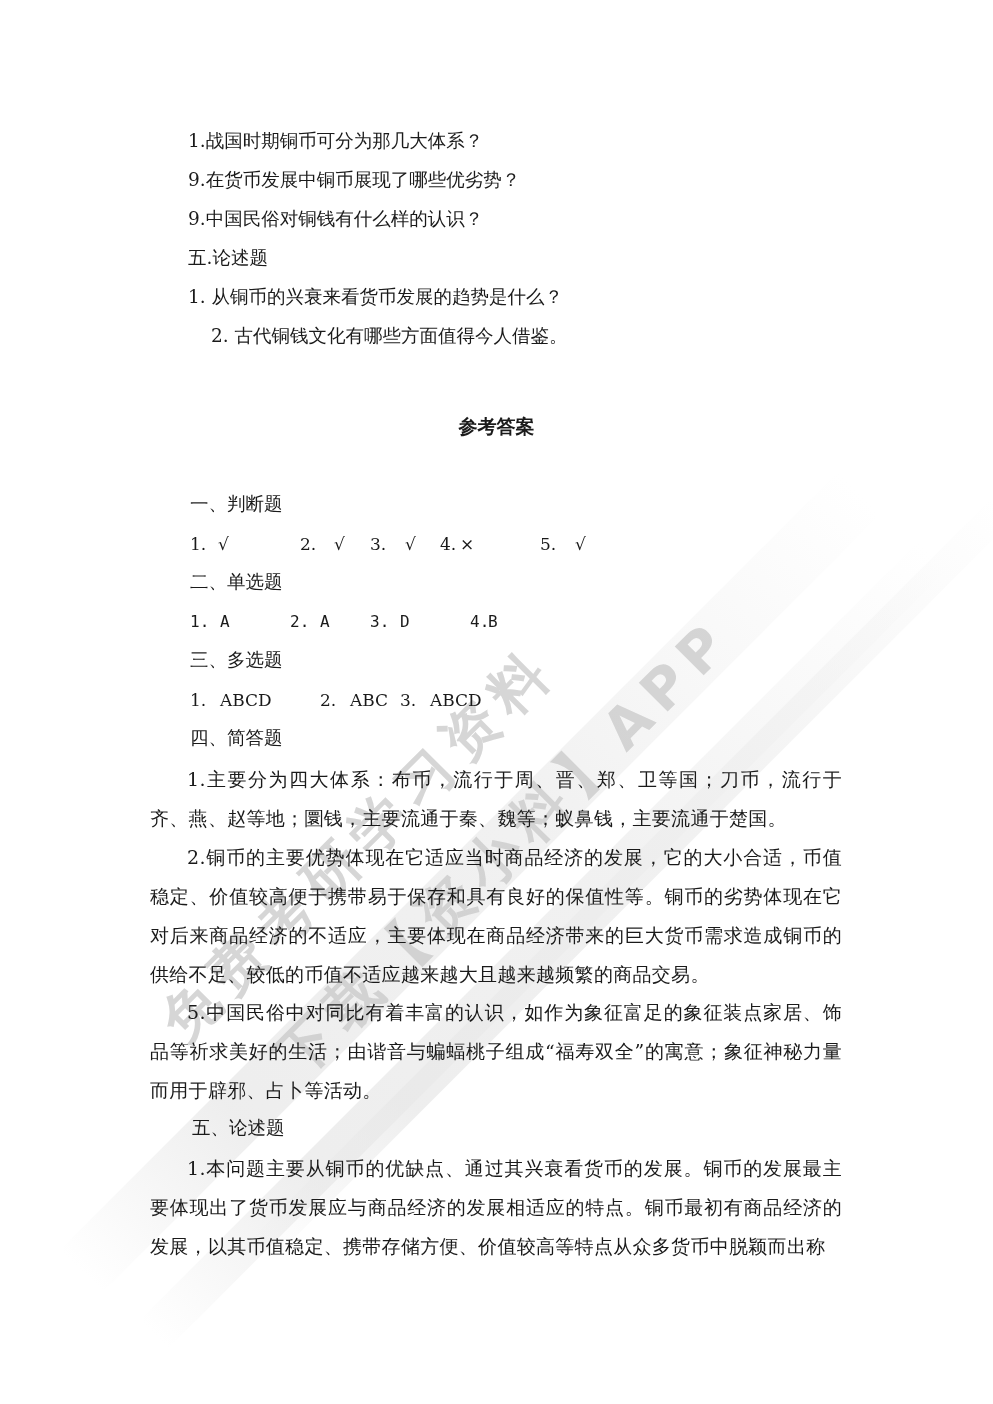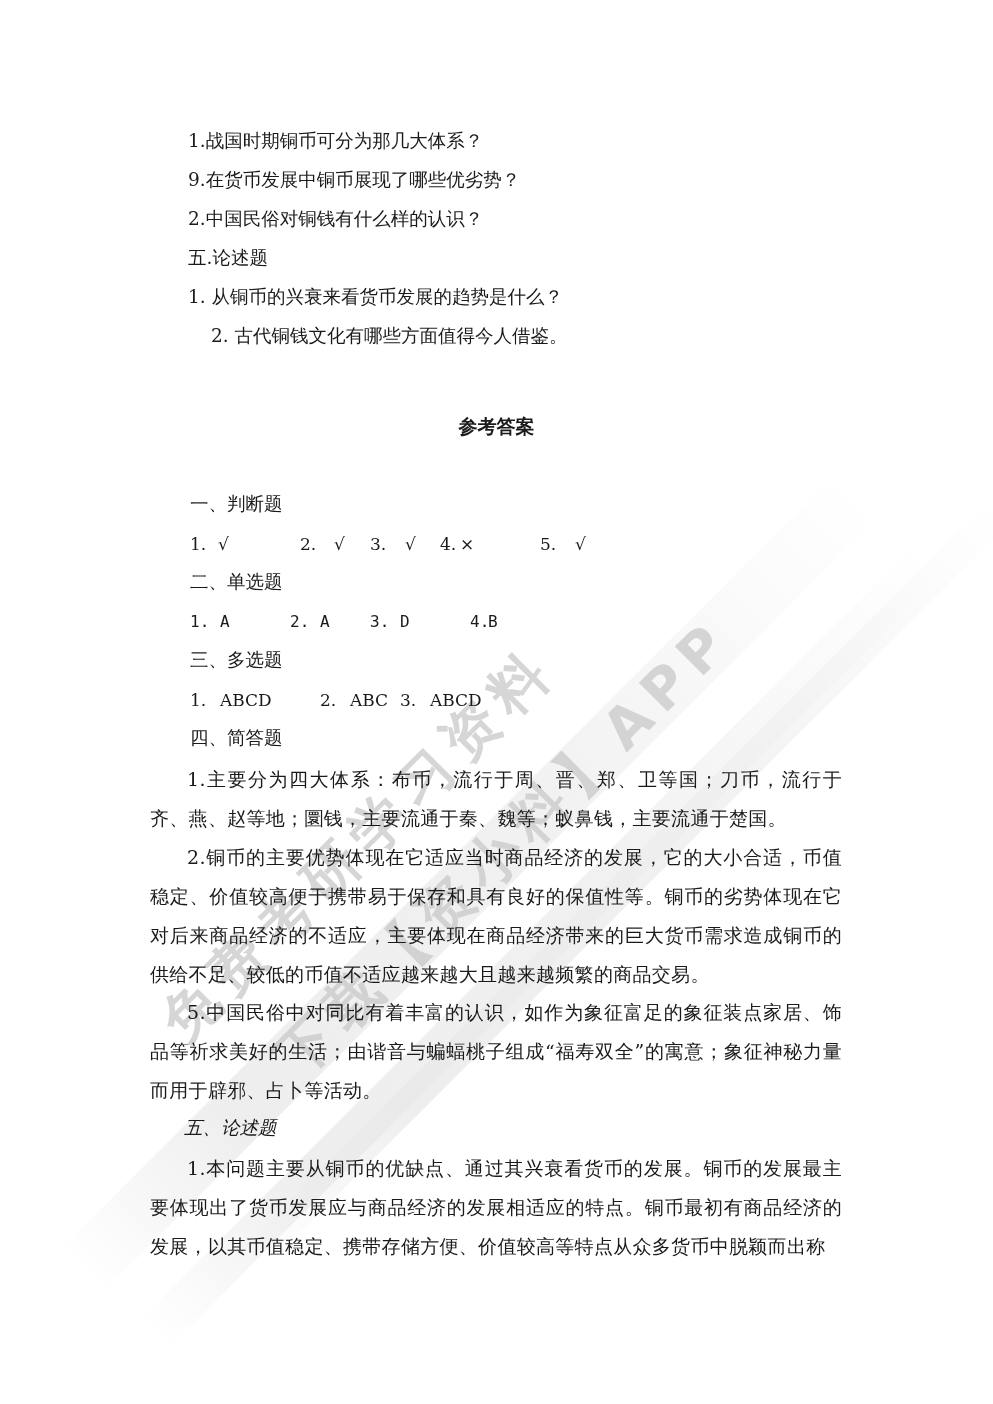--- a/index.html
+++ b/index.html
@@ -95,21 +95,21 @@
     <div class="wm-band" style="left:140px; top:1320px; width:1100px; height:40px;"></div>
     <div class="wm-band" style="left:250px; top:1240px; width:1050px; height:30px;"></div>
     <div class="wm-text" style="left:145px; top:1005px;">免费考研学习资料</div>
     <div class="wm-text" style="left:260px; top:1040px;">下载【资小料】APP</div>
   </div>
 
   <div class="content">
 
     <div class="line" style="left:188px; top:129px;text-align:center;">1.战国时期铜币可分为那几大体系？</div>
     <div class="line" style="left:188px; top:168px;">9.在货币发展中铜币展现了哪些优劣势？</div>
-    <div class="line" style="left:188px; top:207px;">2.中国民俗对铜钱有什么样的认识？</div>
+    <div class="line" style="left:188px; top:207px;">9.中国民俗对铜钱有什么样的认识？</div>
     <div class="line" style="left:188px; top:246px;text-align:center;">五.论述题</div>
     <div class="line" style="left:188px; top:285px;">1.  从铜币的兴衰来看货币发展的趋势是什么？</div>
     <div class="line" style="left:188px; top:324px;margin-left:23px;">2.  古代铜钱文化有哪些方面值得今人借鉴。</div>
 
     <div class="title">参考答案</div>
 
     <div class="line" style="left:190px; top:492px;">一、判断题</div>
     <div class="ans-row" style="left:190px; top:532px;">
       <span style="left:0px;">1.</span>
       <span style="left:28px;">√</span>
@@ -143,16 +143,16 @@
       <span style="left:160px;">ABC</span>
       <span style="left:210px;">3.</span>
       <span style="left:240px;">ABCD</span>
     </div>
 
     <div class="line" style="left:190px; top:726px;">四、简答题</div>
     <div class="para" style="top:760px;">1.主要分为四大体系：布币，流行于周、晋、郑、卫等国；刀币，流行于齐、燕、赵等地；圜钱，主要流通于秦、魏等；蚁鼻钱，主要流通于楚国。</div>
     <div class="para" style="top:838px;">2.铜币的主要优势体现在它适应当时商品经济的发展，它的大小合适，币值稳定、价值较高便于携带易于保存和具有良好的保值性等。铜币的劣势体现在它对后来商品经济的不适应，主要体现在商品经济带来的巨大货币需求造成铜币的供给不足、较低的币值不适应越来越大且越来越频繁的商品交易。</div>
     <div class="para" style="top:993px;">5.中国民俗中对同比有着丰富的认识，如作为象征富足的象征装点家居、饰品等祈求美好的生活；由谐音与蝙蝠桃子组成“福寿双全”的寓意；象征神秘力量而用于辟邪、占卜等活动。</div>
 
-    <div class="line" style="left:184px; top:1116px;font-style:italic;">五、论述题</div>
+    <div class="line" style="left:192px; top:1116px;">五、论述题</div>
     <div class="para" style="top:1149px;">1.本问题主要从铜币的优缺点、通过其兴衰看货币的发展。铜币的发展最主要体现出了货币发展应与商品经济的发展相适应的特点。铜币最初有商品经济的发展，以其币值稳定、携带存储方便、价值较高等特点从众多货币中脱颖而出称</div>
   </div>
 </div>
 
 </body></html>

